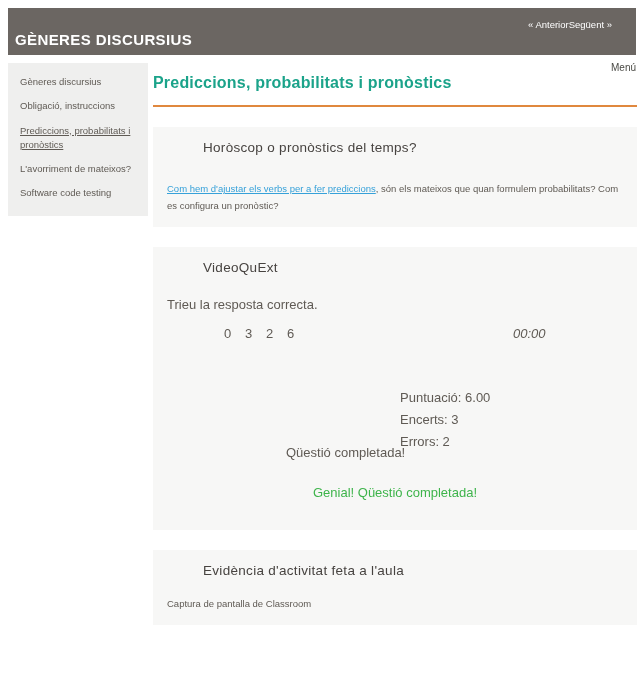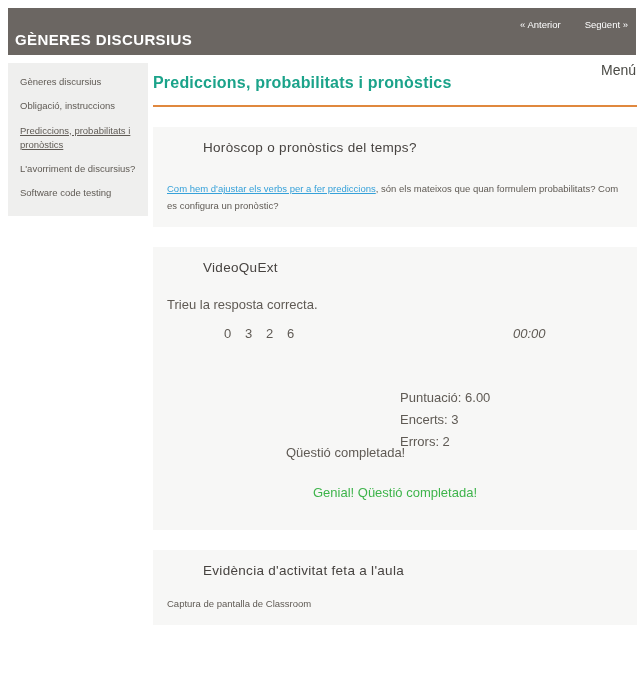--- a/index.html
+++ b/index.html
@@ -3,32 +3,32 @@
 <meta charset="utf-8">
 <style>
   * { box-sizing: border-box; margin: 0; padding: 0; }
   html, body { background: #ffffff; }
   body { font-family: "Liberation Sans", sans-serif; }
   .page { position: relative; width: 644px; height: 677px; background: #ffffff; overflow: hidden; }
 
   
   .header { position: absolute; left: 8px; top: 8px; width: 628px; height: 47px; background: #6b6662; }
   .header-title { position: absolute; left: 7px; bottom: 7px; color: #ffffff; font-size: 15px; font-weight: bold; letter-spacing: 0.4px; }
-  .header-nav { position: absolute; right: 8px; top: 11px; display: flex; gap: 24px; }
+  .header-nav { position: absolute; right: 24px; top: 11px; display: flex; }
   .header-nav a { color: #ffffff; font-size: 9.5px; text-decoration: none; cursor: pointer; }
 
   
   .sidebar { position: absolute; left: 8px; top: 63px; width: 140px; background: #efefee; padding: 12px 12px 13px 12px; }
   .sidebar-item { font-size: 9.5px; color: #5f5a54; line-height: 1.5; margin-bottom: 10px; cursor: pointer; }
   .sidebar-item:last-child { margin-bottom: 2px; }
   .sidebar-item.current { text-decoration: underline; }
 
   
   .main { position: absolute; left: 153px; top: 58px; width: 484px; }
-  .menu-link { position: absolute; top: 4px; right: 1px; font-size: 14px; color: #4a4a45; text-decoration: none; cursor: pointer; }
+  .menu-link { position: absolute; top: 4px; right: 1px; font-size: 10px; color: #4a4a45; text-decoration: none; cursor: pointer; }
   .page-title { padding-top: 16px; font-size: 16px; font-weight: bold; color: #1ba38a; letter-spacing: 0.2px; }
   .title-rule { border: none; border-top: 2px solid #e0883e; margin-top: 13px; }
 
   .card { background: #f7f7f6; margin-top: 20px; padding: 13px 14px; position: relative; }
   .card-heading { font-size: 13.5px; font-weight: 400; color: #474340; letter-spacing: 0.3px; margin-left: 36px; }
   .body-text { font-size: 9.5px; color: #5f5a54; line-height: 1.8; }
   a.text-link { color: #36a1d9; text-decoration: underline; cursor: pointer; }
 
   .card-horoscop .body-text { margin-top: 25px; }
 
@@ -66,21 +66,21 @@
     <div class="header-nav">
       <a class="header-prev">« Anterior</a>
       <a class="header-next">Següent »</a>
     </div>
   </div>
 
   <div class="sidebar">
     <div class="sidebar-item">Gèneres discursius</div>
     <div class="sidebar-item">Obligació, instruccions</div>
     <div class="sidebar-item current">Prediccions, probabilitats i pronòstics</div>
-    <div class="sidebar-item">L'avorriment de discursius?</div>
+    <div class="sidebar-item">L'avorriment de mateixos?</div>
     <div class="sidebar-item">Software code testing</div>
   </div>
 
   <div class="main">
     <a class="menu-link">Menú</a>
     <h1 class="page-title">Prediccions, probabilitats i pronòstics</h1>
     <hr class="title-rule">
 
     <div class="card card-horoscop">
       <div class="card-heading">Horòscop o pronòstics del temps?</div>

